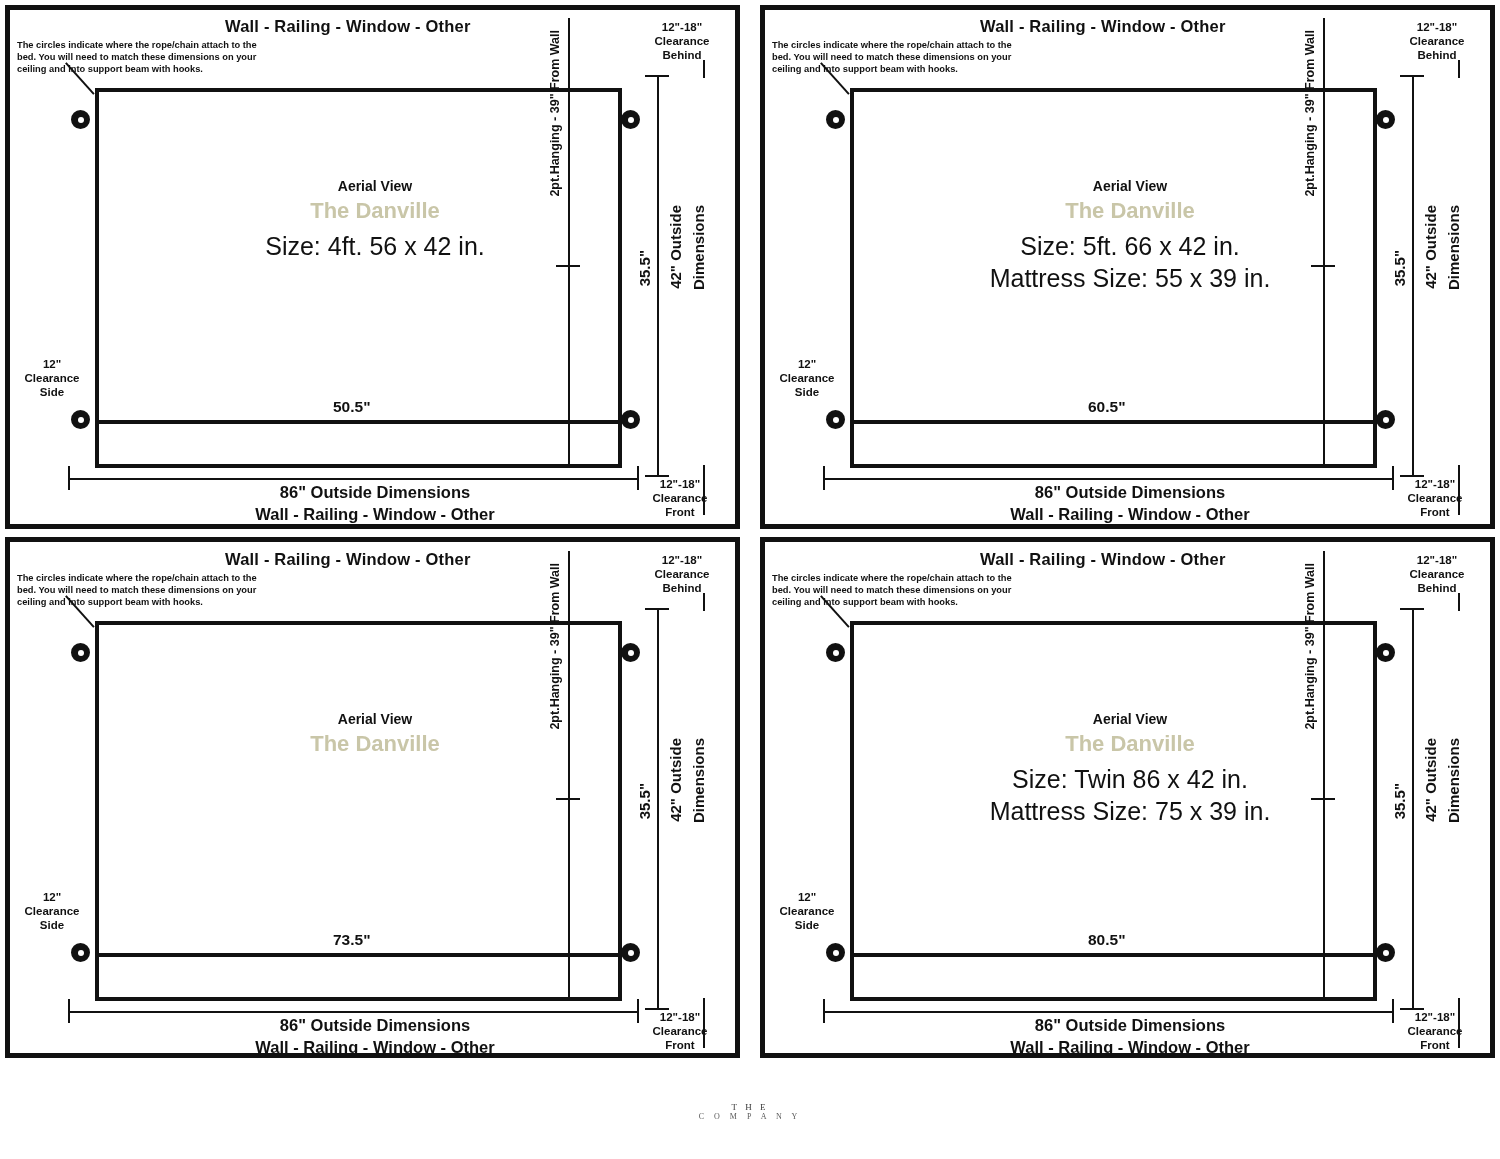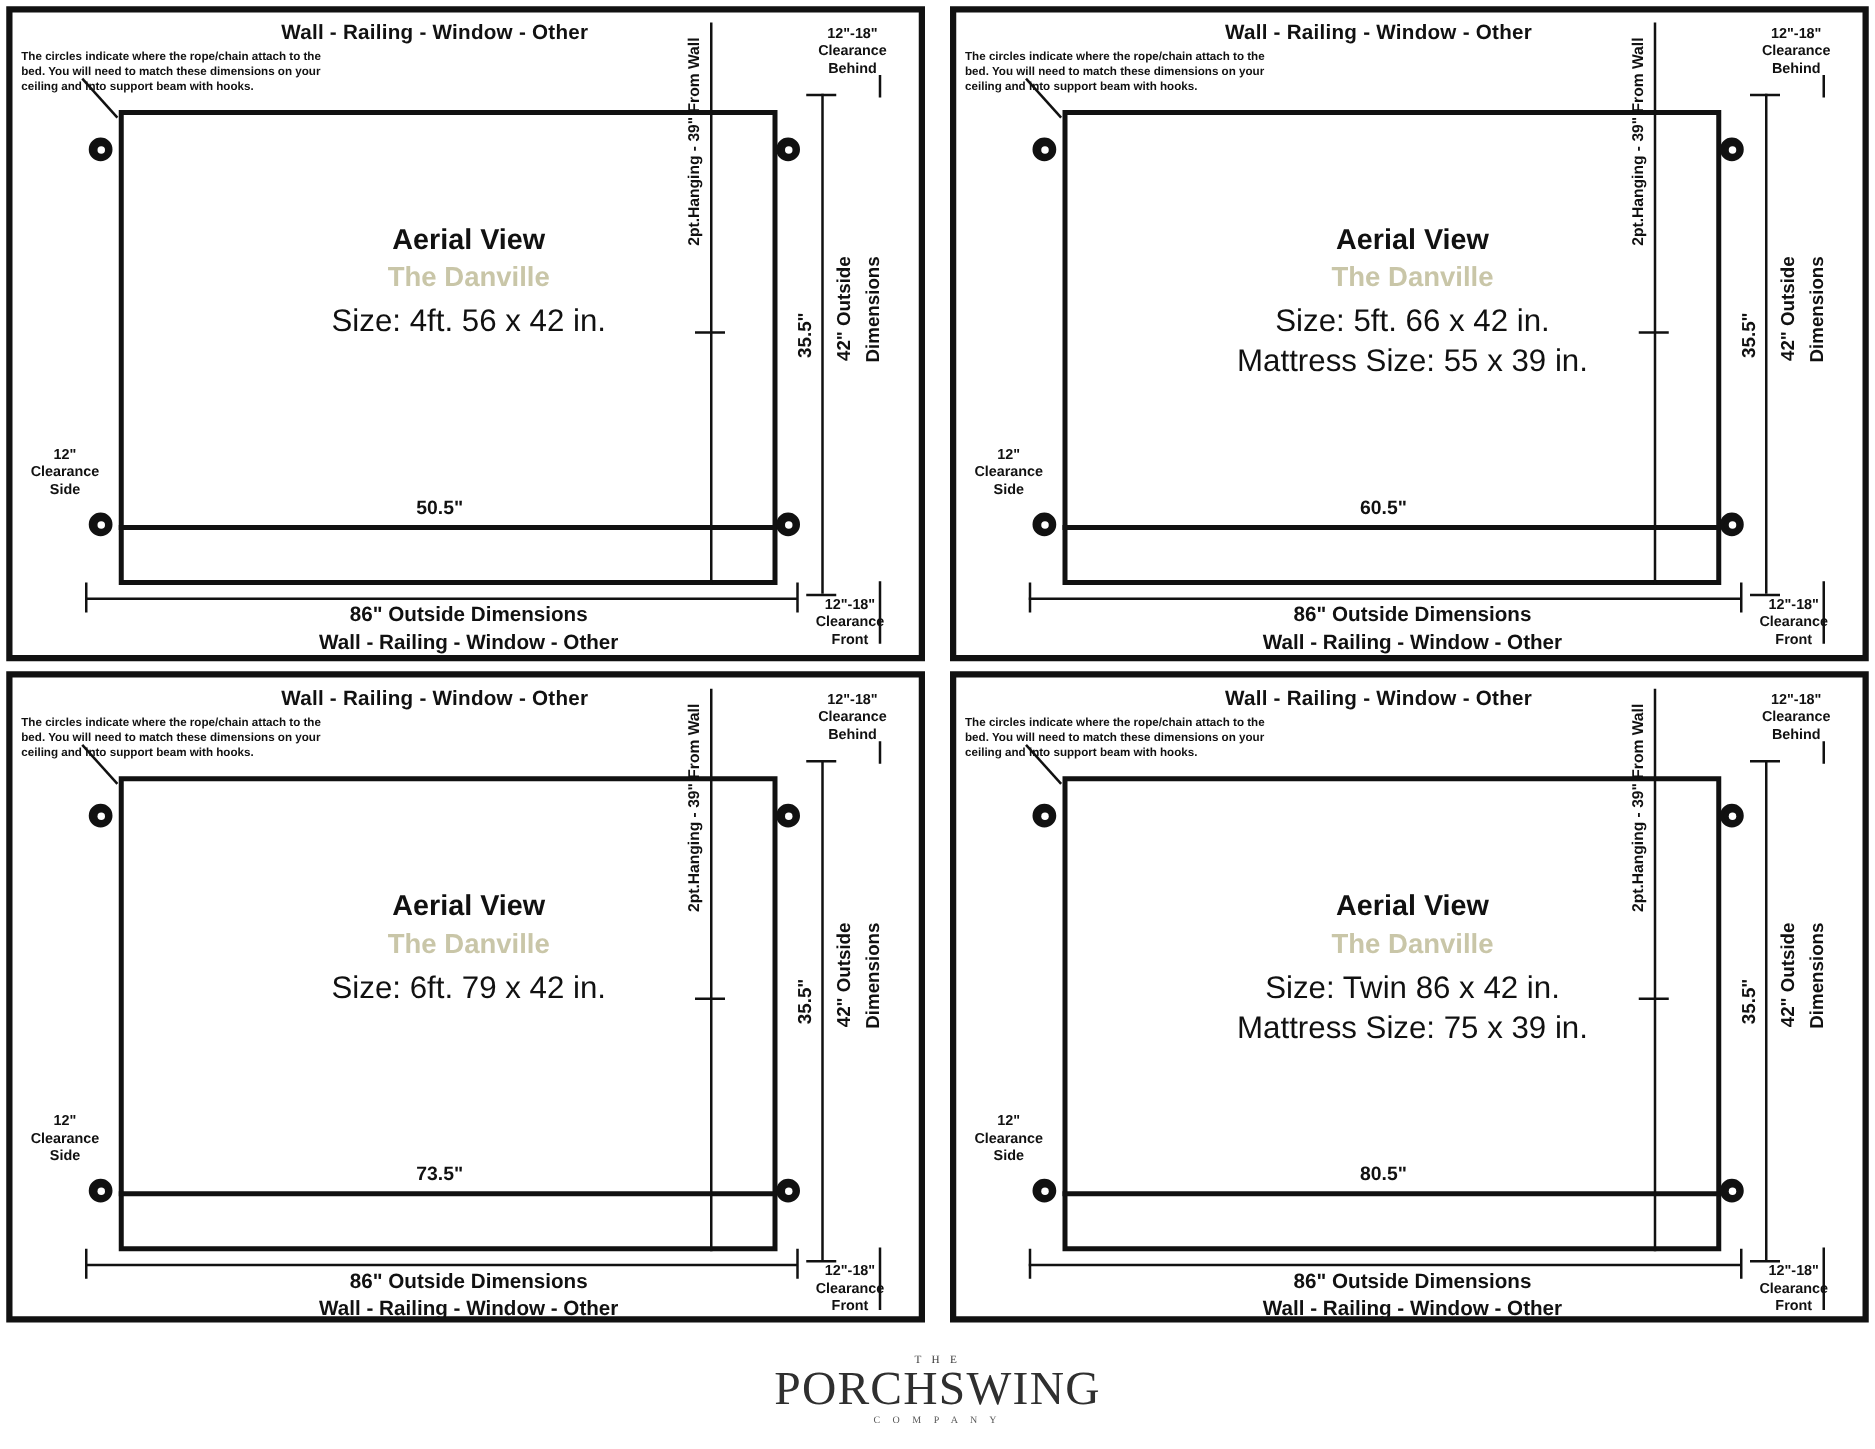--- a/index.html
+++ b/index.html
@@ -50,21 +50,21 @@
   }
   .circle:after{
     content:"";width:6px;height:6px;border-radius:50%;background:#fff;
   }
   .leader{
     position:absolute;background:#111;height:1.5px;transform-origin:0 50%;
   }
   .center-title{
     position:absolute;text-align:center;width:100%;
   }
-  .aerial{font-size:23px;font-weight:bold;}
+  .aerial{font-size:14px;font-weight:bold;}
   .danville{font-size:22px;font-weight:bold;color:#c9c6a8;margin-top:4px;}
   .size-line{font-size:25px;font-weight:normal;margin-top:6px;line-height:1.28;}
   .dimtext{position:absolute;font-size:15.5px;font-weight:bold;white-space:nowrap;}
   .vline{position:absolute;width:1.5px;background:#111;}
   .hline{position:absolute;height:1.5px;background:#111;}
   .tick{position:absolute;background:#111;}
   .vert-label{
     position:absolute;
     writing-mode:vertical-rl;transform:rotate(180deg);
     font-weight:bold;white-space:nowrap;
@@ -245,21 +245,20 @@
     <div class="leader" style="left:66px;top:61px;width:42px;transform:rotate(48deg);"></div>
 
     <div class="circle" style="left:71px;top:109px;"></div>
     <div class="circle" style="left:621px;top:109px;"></div>
     <div class="circle" style="left:71px;top:409px;"></div>
     <div class="circle" style="left:621px;top:409px;"></div>
 
     <div class="center-title" style="left:0;top:177px;">
       <div class="aerial">Aerial View</div>
       <div class="danville">The Danville</div>
-      <div class="size-line">Size: 6ft. 79 x 42 in.</div>
     </div>
 
     <div class="dimtext" style="left:333px;top:397px;">73.5"</div>
 
     <div class="vline" style="left:568px;top:17px;height:450px;"></div>
     <div class="tick" style="left:556px;top:264px;width:24px;height:1.5px;"></div>
     <div class="vert-label" style="left:548px;top:29px;font-size:12.5px;">2pt.Hanging - 39" From Wall</div>
     <div class="vert-label" style="left:636px;top:249px;font-size:15px;">35.5"</div>
 
     <div class="vline" style="left:657px;top:74px;height:400px;"></div>
@@ -361,15 +360,14 @@
     <div class="bottom-caption" style="left:5px;top:480px;">
       <div>86" Outside Dimensions</div>
       <div>Wall - Railing - Window - Other</div>
     </div>
   </div>
 
 </div>
 
 <div class="footer">
   <div class="the">T H E</div>
-  <div class="brand">PORCHSWING</div>
   <div class="co">C O M P A N Y</div>
 </div>
 
 </body></html>

